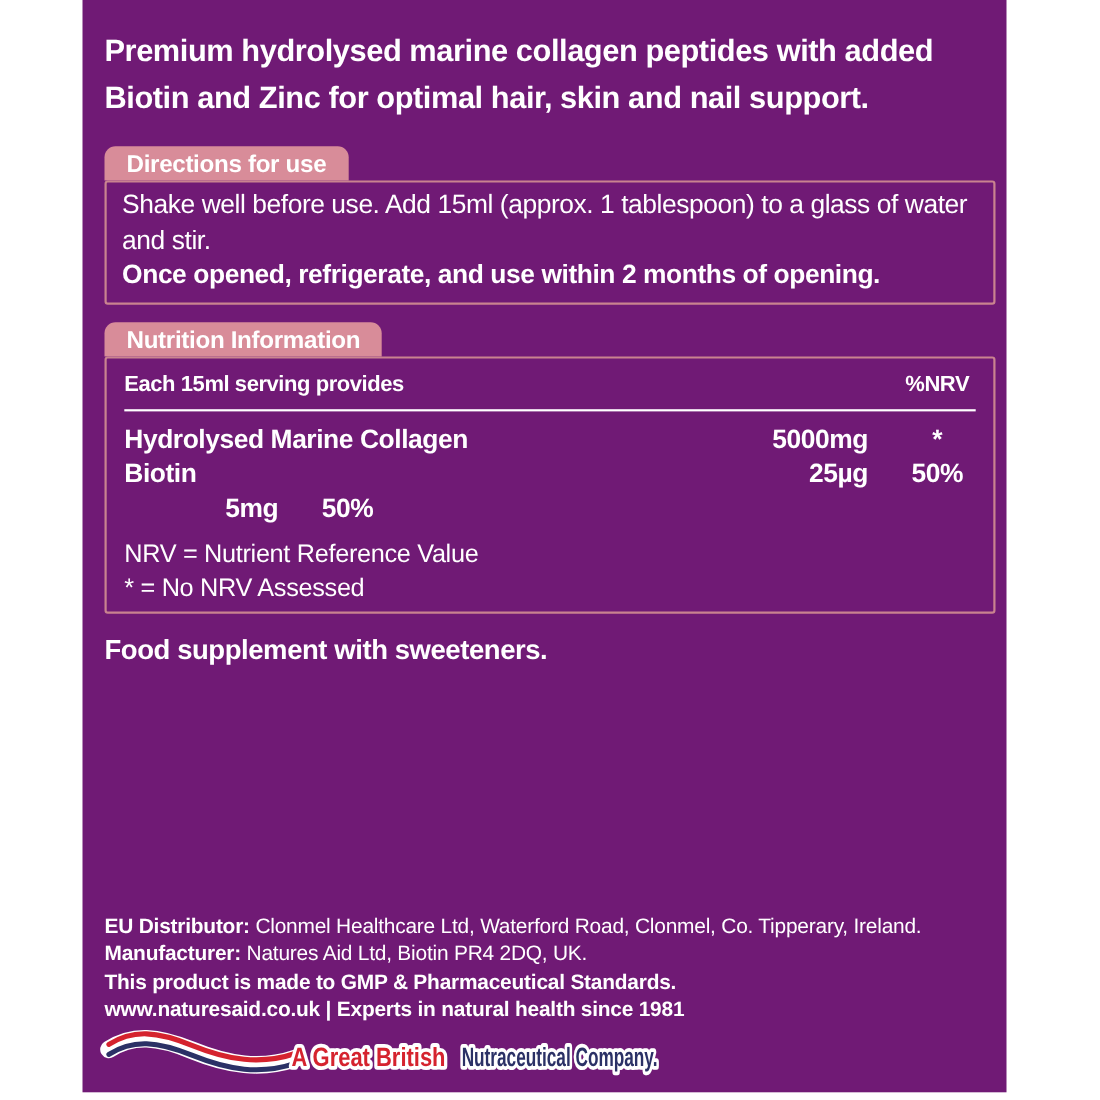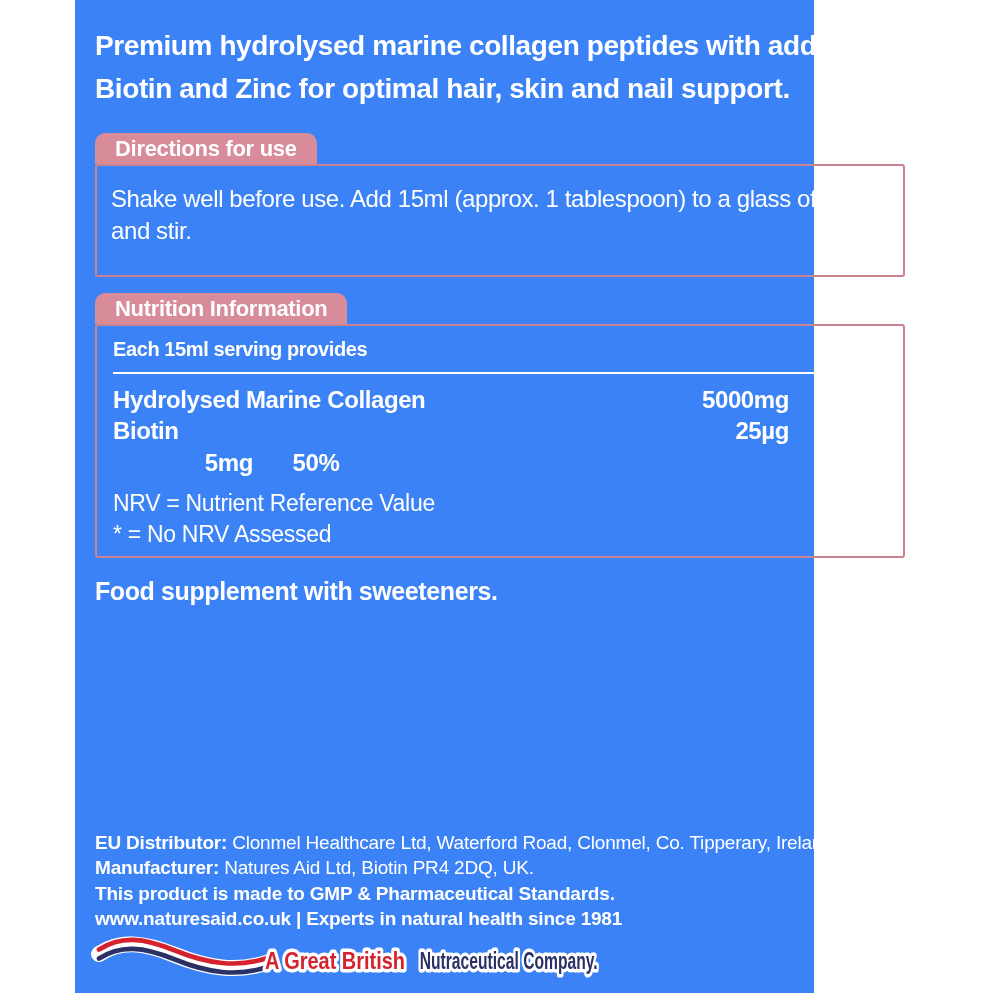--- a/index.html
+++ b/index.html
@@ -1,41 +1,41 @@
 <!DOCTYPE html>
 <html><head>
 <meta charset="utf-8">
 <style>
   html,body{margin:0;padding:0;}
   body{
     width:1000px;height:1000px;background:#ffffff;position:relative;
     font-family:"Liberation Sans", sans-serif;overflow:hidden;
   }
   .label{
-    position:absolute;left:75px;top:0;width:739px;height:993px;
-    background:#3b82f6;color:#ffffff;
+    position:absolute;left:75px;top:0;width:840px;height:993px;
+    background:#701a75;color:#ffffff;
   }
   .intro{
     position:absolute;left:20px;top:24px;width:790px;
     font-weight:bold;font-size:28px;line-height:43px;letter-spacing:-0.4px;
   }
   .badge{
     position:absolute;display:inline-block;z-index:2;
     background:#d88c99;color:#ffffff;font-weight:bold;font-size:22px;
     line-height:31px;padding:0 20px;border-radius:10px 10px 0 0;
     letter-spacing:-0.3px;white-space:nowrap;
   }
   .badge.directions{left:20px;top:133px;}
   .badge.nutrition{left:20px;top:293px;}
   .pinkbox{
     position:absolute;left:20px;width:810px;box-sizing:border-box;
     border:2px solid #c9838f;border-radius:3px;
   }
   .directions-box{
-    top:164px;height:113px;padding:17px 14px;
+    top:164px;height:113px;padding:5px 14px;
     font-size:24px;line-height:31.5px;letter-spacing:-0.4px;
   }
   .directions-box .bold{font-weight:bold;}
   .nutrition-box{
     top:324px;height:234px;padding:8px 16px 0;
   }
   .nhead{display:flex;font-weight:bold;font-size:20px;line-height:31.5px;letter-spacing:-0.4px;}
   .nhead .serving{flex:1;}
   .nrule{border-bottom:2px solid #ffffff;margin:6px 0 10px;}
   .nrow{display:flex;font-weight:bold;font-size:24px;line-height:31.5px;letter-spacing:-0.4px;align-items:flex-end;}
@@ -59,20 +59,21 @@
 </head>
 <body>
 
 <div class="label">
 
   <div class="intro">Premium hydrolysed marine collagen peptides with added Biotin and Zinc for optimal hair, skin and nail support.</div>
 
   <div class="badge directions">Directions for use</div>
   <div class="pinkbox directions-box">
     <span>Shake well before use. Add 15ml (approx. 1 tablespoon) to a glass of water and stir.</span>
+    <div class="bold">Once opened, refrigerate, and use within 2 months of opening.</div>
   </div>
 
   <div class="badge nutrition">Nutrition Information</div>
   <div class="pinkbox nutrition-box">
     <div class="nhead">
       <span class="serving">Each 15ml serving provides</span>
       <span class="nnrv">%NRV</span>
     </div>
     <div class="nrule"></div>
     <div class="nrow">

